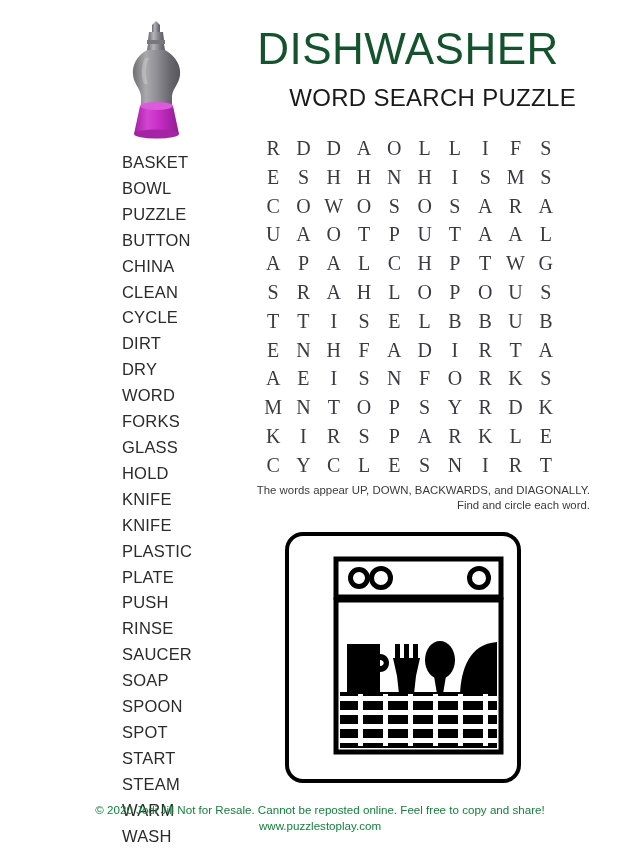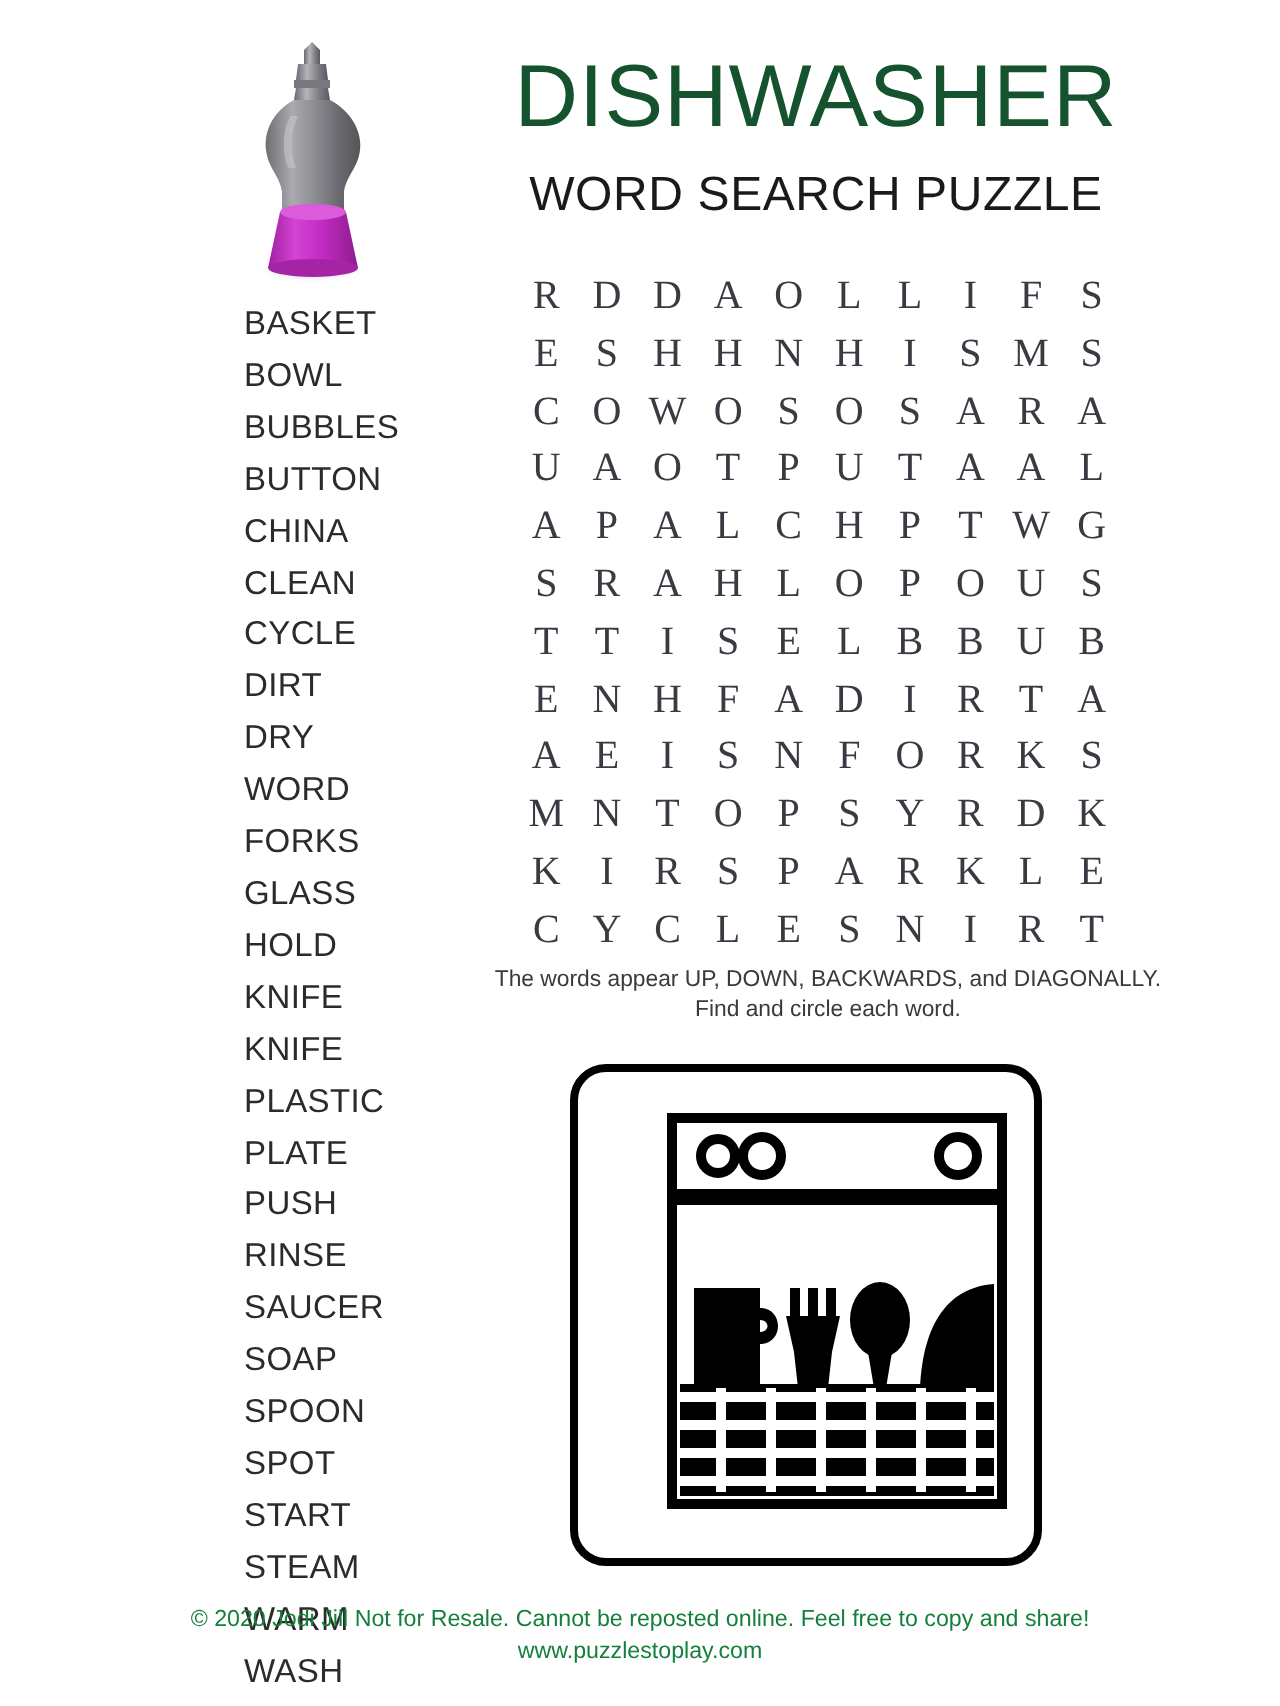--- a/index.html
+++ b/index.html
@@ -49,21 +49,21 @@
     font-size: 44px;
     line-height: 50px;
     color: #14532d;
     letter-spacing: 0.5px;
   }
   #title-sub {
     position: absolute;
     left: 240px;
     top: 84px;
     width: 336px;
-    text-align: center;
+    text-align: right;
     font-size: 24px;
     line-height: 28px;
     color: #1a1a1a;
     letter-spacing: 0.3px;
   }
 
   
   #letter-grid {
     position: absolute;
     left: 258px;
@@ -76,24 +76,24 @@
     font-family: "Liberation Serif", "DejaVu Serif", serif;
     font-size: 20px;
     line-height: 28.8px;
     text-align: center;
     color: #3a3a42;
   }
 
   
   #instructions {
     position: absolute;
-    left: 224px;
+    left: 210px;
     top: 483px;
     width: 380px;
-    text-align: center;
+    text-align: right;
     font-size: 11.4px;
     line-height: 15px;
     color: #3a3a3a;
   }
 
   
   #dishwasher-illustration {
     position: absolute;
     left: 283px;
     top: 530px;
@@ -172,21 +172,21 @@
     <ellipse cx="44.5" cy="88" rx="16.5" ry="4" fill="#da5cda"></ellipse>
     <ellipse cx="44.5" cy="116" rx="22.5" ry="4.5" fill="#a524a5"></ellipse>
 
     <path d="M33 40 C 29 48, 29 58, 32 66 L 36 66 C 33 58, 33 48, 37 40 Z" fill="#c9c9ce" opacity="0.55"></path>
   </svg>
 </div>
 
 <div id="word-list">
     <div class="word-item">BASKET</div>
     <div class="word-item">BOWL</div>
-    <div class="word-item">BUBBLES</div>
+    <div class="word-item">PUZZLE</div>
     <div class="word-item">BUTTON</div>
     <div class="word-item">CHINA</div>
     <div class="word-item">CLEAN</div>
     <div class="word-item">CYCLE</div>
     <div class="word-item">DIRT</div>
     <div class="word-item">DRY</div>
     <div class="word-item">WORD</div>
     <div class="word-item">FORKS</div>
     <div class="word-item">GLASS</div>
     <div class="word-item">HOLD</div>

